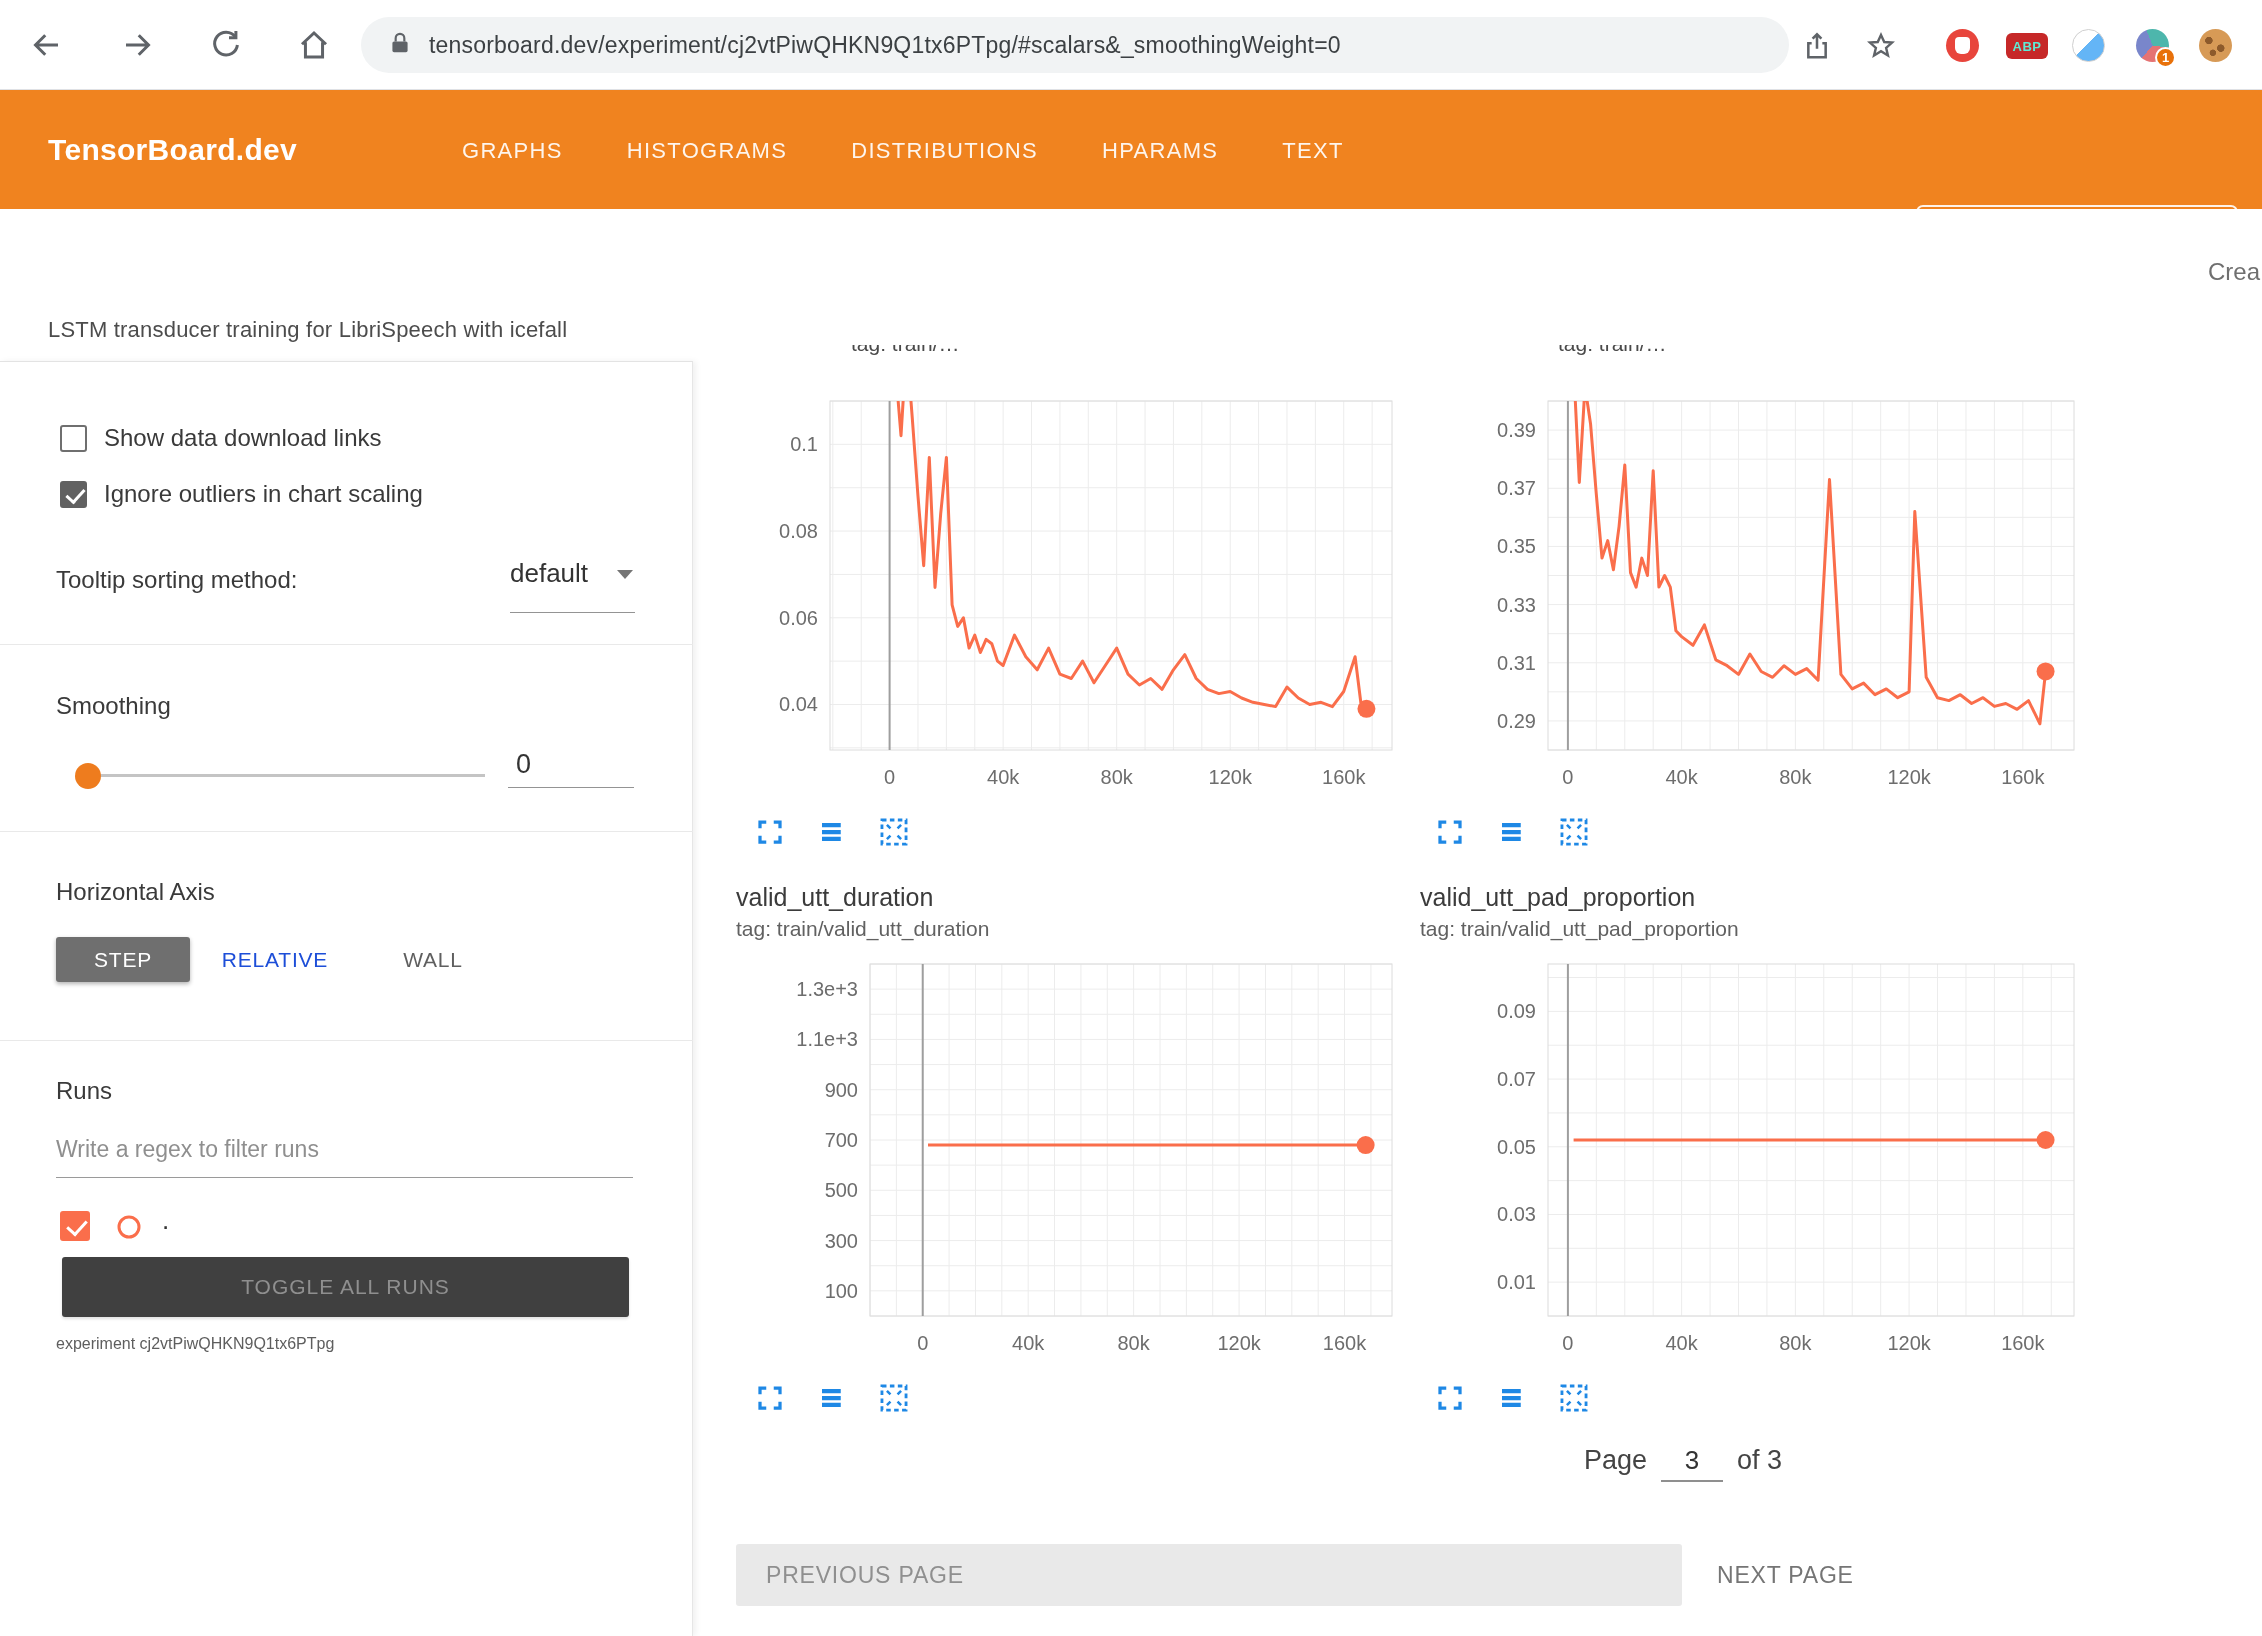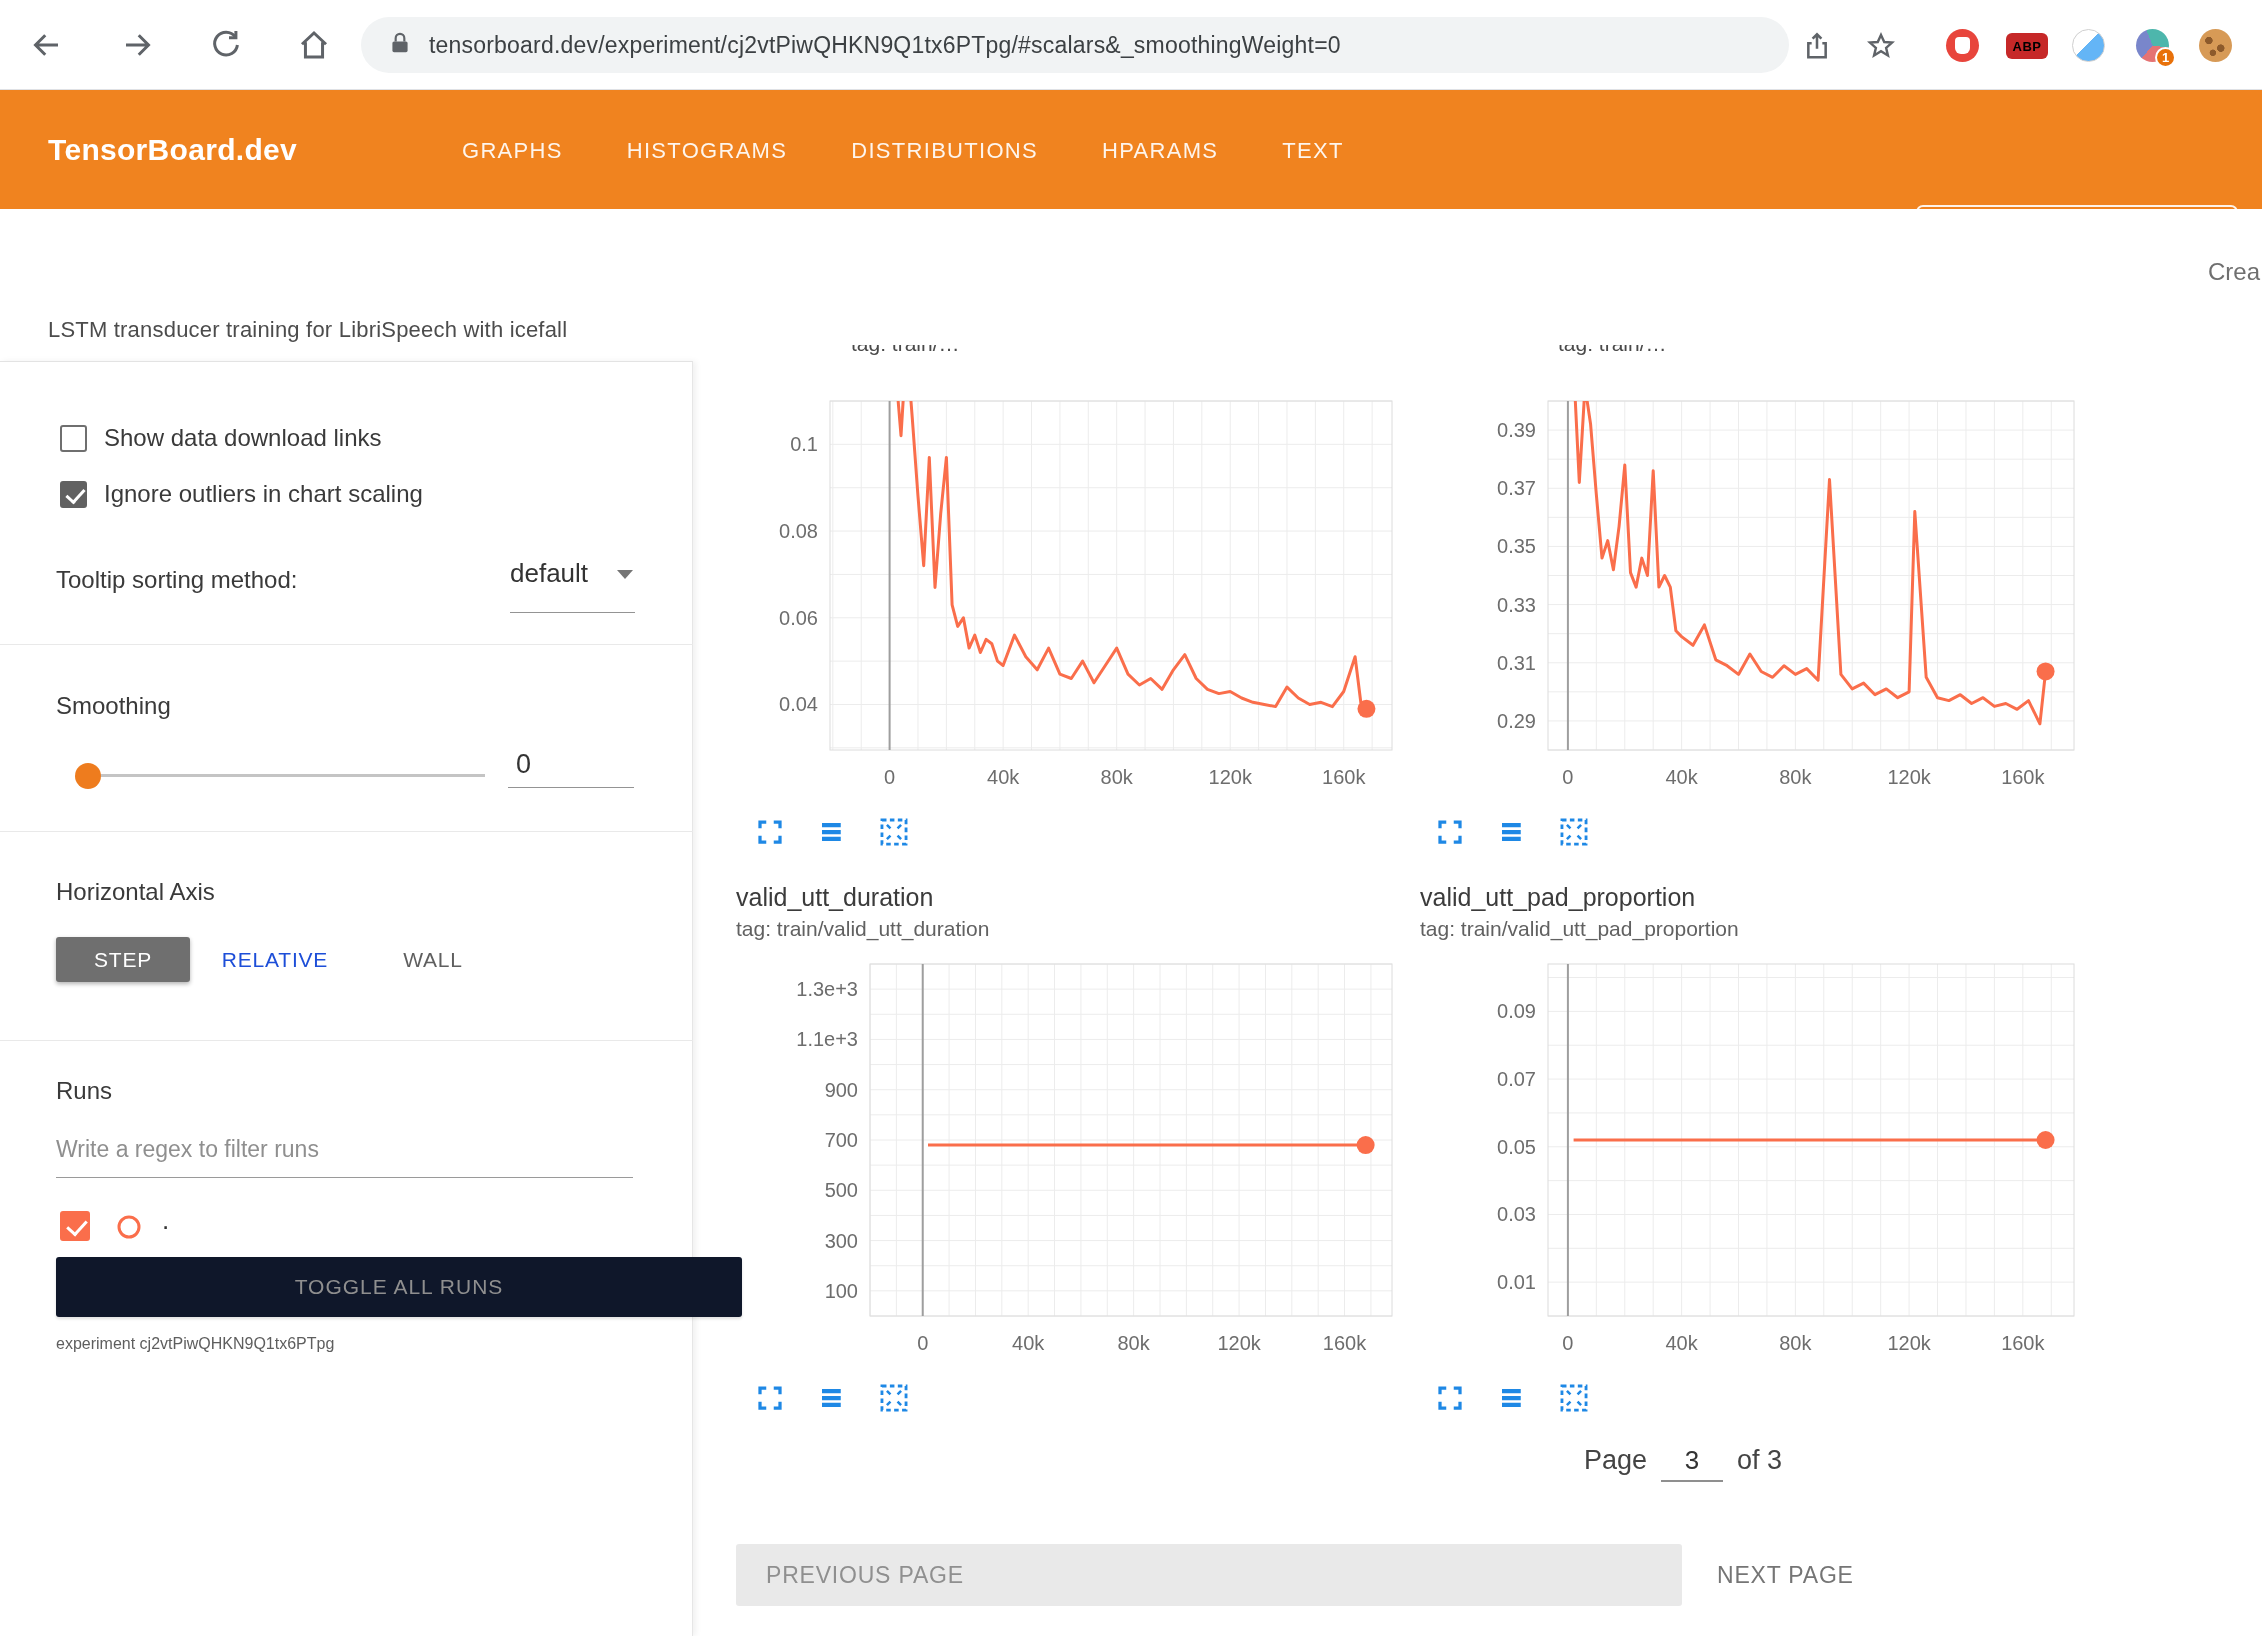--- a/index.html
+++ b/index.html
@@ -7,21 +7,21 @@
   .screen { position: relative; width: 2262px; height: 1636px; background: #fff; overflow: hidden; }
 
   
   .browser-bar { position: absolute; left:0; top:0; width:100%; height:90px; background:#fff; border-bottom:1px solid #dfe1e5; }
   .nav-btn { position:absolute; top:26px; width:38px; height:38px; display:flex; align-items:center; justify-content:center; cursor:pointer; }
   .url-pill { position:absolute; left:361px; top:17px; width:1428px; height:56px; border-radius:28px; background:#f1f3f4; display:flex; align-items:center; padding-left:26px; }
   .url-text { font-size:23px; color:#3c4043; margin-left:16px; letter-spacing:0.2px; white-space:nowrap; overflow:hidden; }
   .bar-icon { position:absolute; top:27px; width:38px; height:38px; display:flex; align-items:center; justify-content:center; }
   .ext-red { position:absolute; left:1946px; top:29px; width:33px; height:33px; border-radius:50%; background:#e8453c; }
   .ext-red span { position:absolute; left:9px; top:8px; width:15px; height:17px; background:#fff; border-radius:4px 4px 6px 6px; }
-  .ext-abp { position:absolute; left:2006px; top:33px; width:42px; height:26px; border-radius:6px; background:#c62828; color:#000000; font-size:13px; font-weight:bold; display:flex; align-items:center; justify-content:center; letter-spacing:0.5px; }
+  .ext-abp { position:absolute; left:2006px; top:33px; width:42px; height:26px; border-radius:6px; background:#c62828; color:#5eead4; font-size:13px; font-weight:bold; display:flex; align-items:center; justify-content:center; letter-spacing:0.5px; }
   .ext-blue { position:absolute; left:2072px; top:29px; width:33px; height:33px; border-radius:50%; border:1px solid #cfcfcf; background:linear-gradient(135deg,#ffffff 46%,#64b5f6 46%); }
   .ext-pie { position:absolute; left:2136px; top:29px; width:33px; height:33px; border-radius:50%; background:conic-gradient(from 220deg,#7986cb 0 33%,#4db6ac 0 66%,#e57373 0 100%); }
   .ext-badge { position:absolute; right:-7px; bottom:-6px; width:21px; height:21px; border-radius:50%; background:#e8710a; border:2px solid #fff; color:#fff; font-size:13px; font-weight:bold; display:flex; align-items:center; justify-content:center; }
   .ext-cookie { position:absolute; left:2199px; top:29px; width:33px; height:33px; border-radius:50%;
      background: radial-gradient(circle at 30% 35%, #8d5a2b 0 3.5px, transparent 4px),
                  radial-gradient(circle at 66% 58%, #8d5a2b 0 3.5px, transparent 4px),
                  radial-gradient(circle at 42% 72%, #8d5a2b 0 3px, transparent 3.5px),
                  #d79a56; }
 
   
@@ -54,21 +54,21 @@
   .slider-thumb { position:absolute; left:75px; top:401px; width:26px; height:26px; border-radius:50%; background:#ee7c1e; cursor:pointer; }
   .smooth-input { position:absolute; left:508px; top:380px; width:126px; height:46px; border:none; border-bottom:1px solid #949494; font-size:27px; color:#333; font-family:"Liberation Sans",sans-serif; padding-left:8px; outline:none; background:transparent; }
   .axis-btn { position:absolute; top:575px; height:45px; font-size:21px; letter-spacing:0.8px; display:flex; align-items:center; justify-content:center; cursor:pointer; border-radius:3px; }
   .axis-btn.step { left:56px; width:134px; background:#6f6f6f; color:#fff; box-shadow:0 2px 4px rgba(0,0,0,0.3); }
   .axis-btn.relative { left:205px; width:140px; color:#1d4ed8; }
   .axis-btn.wall { left:378px; width:110px; color:#5f5f5f; }
   .filter-input { position:absolute; left:56px; top:760px; width:577px; height:56px; border:none; border-bottom:1px solid #9a9a9a; font-size:23px; color:#333; font-family:"Liberation Sans",sans-serif; outline:none; background:transparent; }
   .filter-input::placeholder { color:#8f8f8f; }
   .run-circle { position:absolute; left:115px; top:851px; }
   .run-name { position:absolute; left:162px; top:843px; font-size:26px; color:#333; }
-  .toggle-btn { position:absolute; left:56px; top:895px; width:686px; height:60px; background:#0f172a; border-radius:3px; color:#8f8f8f; font-size:21px; letter-spacing:1px; display:flex; align-items:center; justify-content:center; cursor:pointer; box-shadow:0 2px 3px rgba(0,0,0,0.12); }
+  .toggle-btn { position:absolute; left:62px; top:895px; width:567px; height:60px; background:#404040; border-radius:3px; color:#8f8f8f; font-size:21px; letter-spacing:1px; display:flex; align-items:center; justify-content:center; cursor:pointer; box-shadow:0 2px 3px rgba(0,0,0,0.12); }
   .exp-name { position:absolute; left:56px; top:973px; font-size:16px; color:#5e5e5e; }
 
   
   .main { position:absolute; left:693px; top:345px; width:1569px; height:1291px; background:#fff; overflow:hidden; }
   #charts { position:absolute; left:0; top:0; right:0; bottom:0; }
   .plot { position:absolute; }
   .plot text { font-family:"Liberation Sans",sans-serif; }
   .tick { font-size:20px; fill:#6d6d6d; }
   .chart-title { position:absolute; font-size:25px; color:#3b3b3b; }
   .chart-tag { position:absolute; font-size:21px; color:#616161; }

